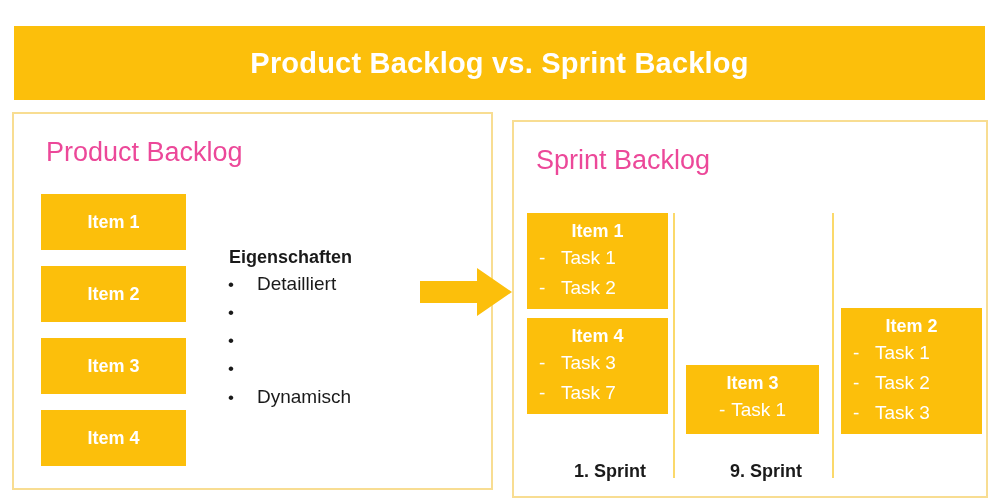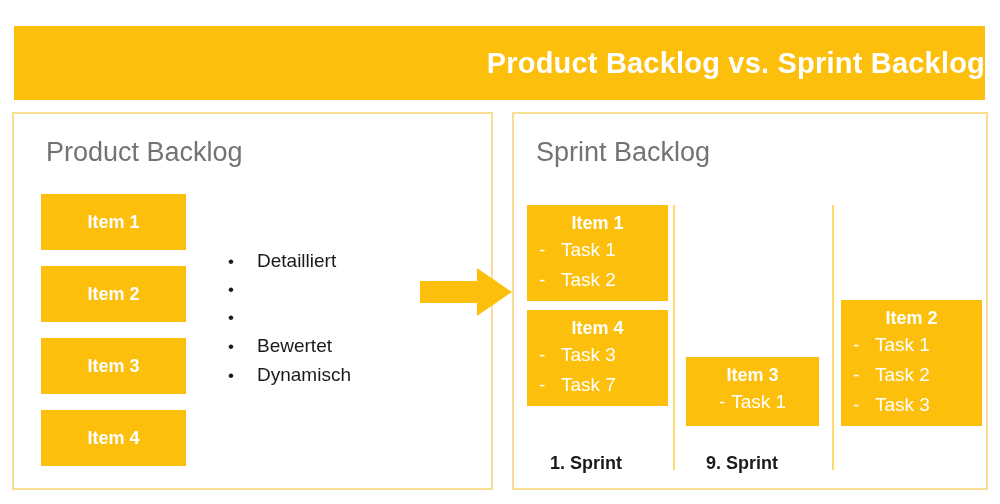--- a/index.html
+++ b/index.html
@@ -18,21 +18,21 @@
   
   #title-bar {
     position: absolute;
     left: 14px;
     top: 26px;
     width: 971px;
     height: 74px;
     background: #FCBF0B;
     display: flex;
     align-items: center;
-    justify-content: flex-end;
+    justify-content: center;
   }
   #title-text {
     color: #ffffff;
     font-size: 29px;
     font-weight: bold;
     letter-spacing: 0.2px;
     white-space: nowrap;
   }
 
   
@@ -44,26 +44,27 @@
     border: 2px solid #F8DD92;
     box-sizing: border-box;
   }
   #panel-product {
     left: 12px;
     width: 481px;
   }
   #panel-sprint {
     left: 512px;
     width: 476px;
+    margin-top: 8px;
   }
   .panel-heading {
     position: absolute;
     top: 23px;
     font-size: 27px;
-    color: #737373;
+    color: #ec4899;
     font-weight: normal;
     white-space: nowrap;
   }
   #panel-product .panel-heading { left: 32px; }
   #panel-sprint .panel-heading { left: 22px; }
 
   
   .backlog-box {
     position: absolute;
     left: 27px;
@@ -136,21 +137,21 @@
   }
   #divider-1 { left: 159px; }
   #divider-2 { left: 318px; }
 
   .sprint-label {
     position: absolute;
     bottom: 14px;
     font-size: 18px;
     font-weight: bold;
     color: #1a1a1a;
-    text-align: left;
+    text-align: center;
     white-space: nowrap;
   }
   #sprint-label-0 { left: 36px;  width: 120px; }
   #sprint-label-1 { left: 192px; width: 120px; }
   #sprint-label-2 { left: 350px; width: 120px; }
 
   
   .sprint-card {
     position: absolute;
     background: #FCBF0B;
@@ -214,34 +215,34 @@
     <span class="backlog-box-label">Item 2</span>
   </div>
   <div class="backlog-box b2">
     <span class="backlog-box-label">Item 3</span>
   </div>
   <div class="backlog-box b3">
     <span class="backlog-box-label">Item 4</span>
   </div>
 
   <div id="properties">
+    <div id="properties-title">Eigenschaften</div>
 
     <div class="prop-row">
       <span class="prop-bullet">•</span>
       <span>Detailliert</span>
     </div>
     <div class="prop-row">
       <span class="prop-bullet">•</span>
     </div>
     <div class="prop-row">
       <span class="prop-bullet">•</span>
     </div>
     <div class="prop-row">
       <span class="prop-bullet">•</span>
-      <span>Bewertet</span>
     </div>
     <div class="prop-row">
       <span class="prop-bullet">•</span>
       <span>Dynamisch</span>
     </div>
   </div>
 </div>
 
 <svg id="flow-arrow" viewBox="0 0 92 48">
   <polygon points="0,13 57,13 57,0 92,24 57,48 57,35 0,35" fill="#FCBF0B"></polygon>

